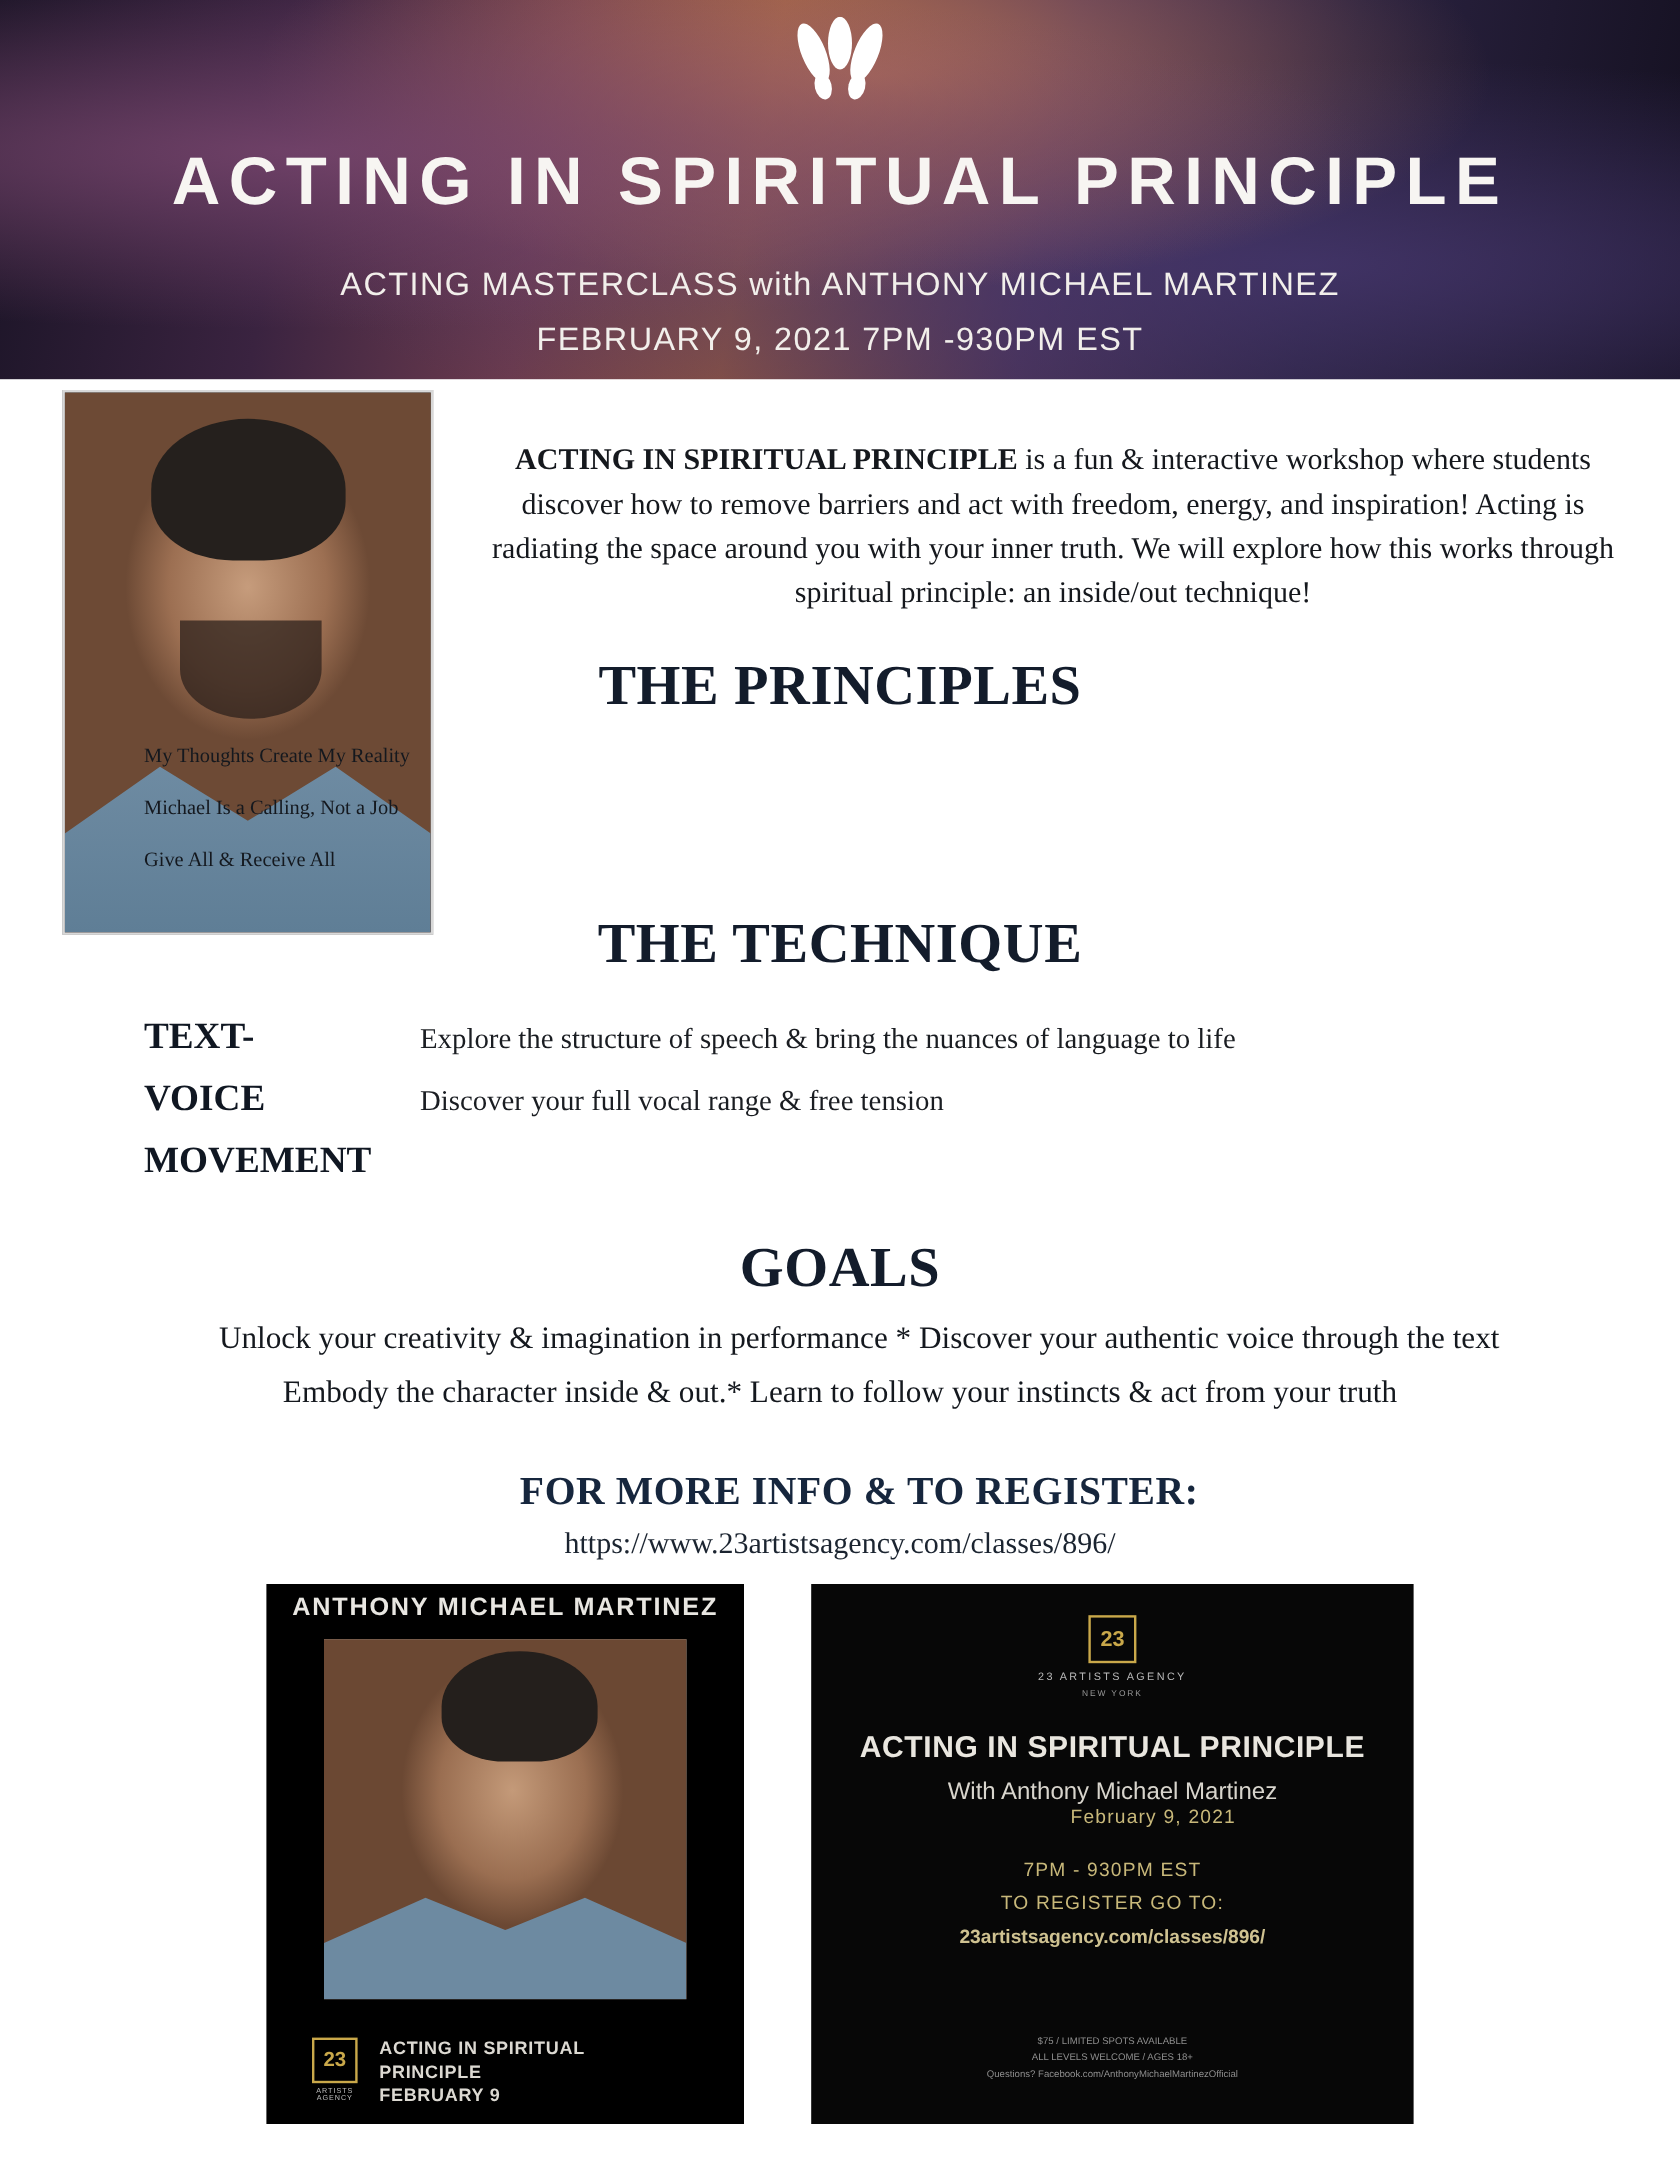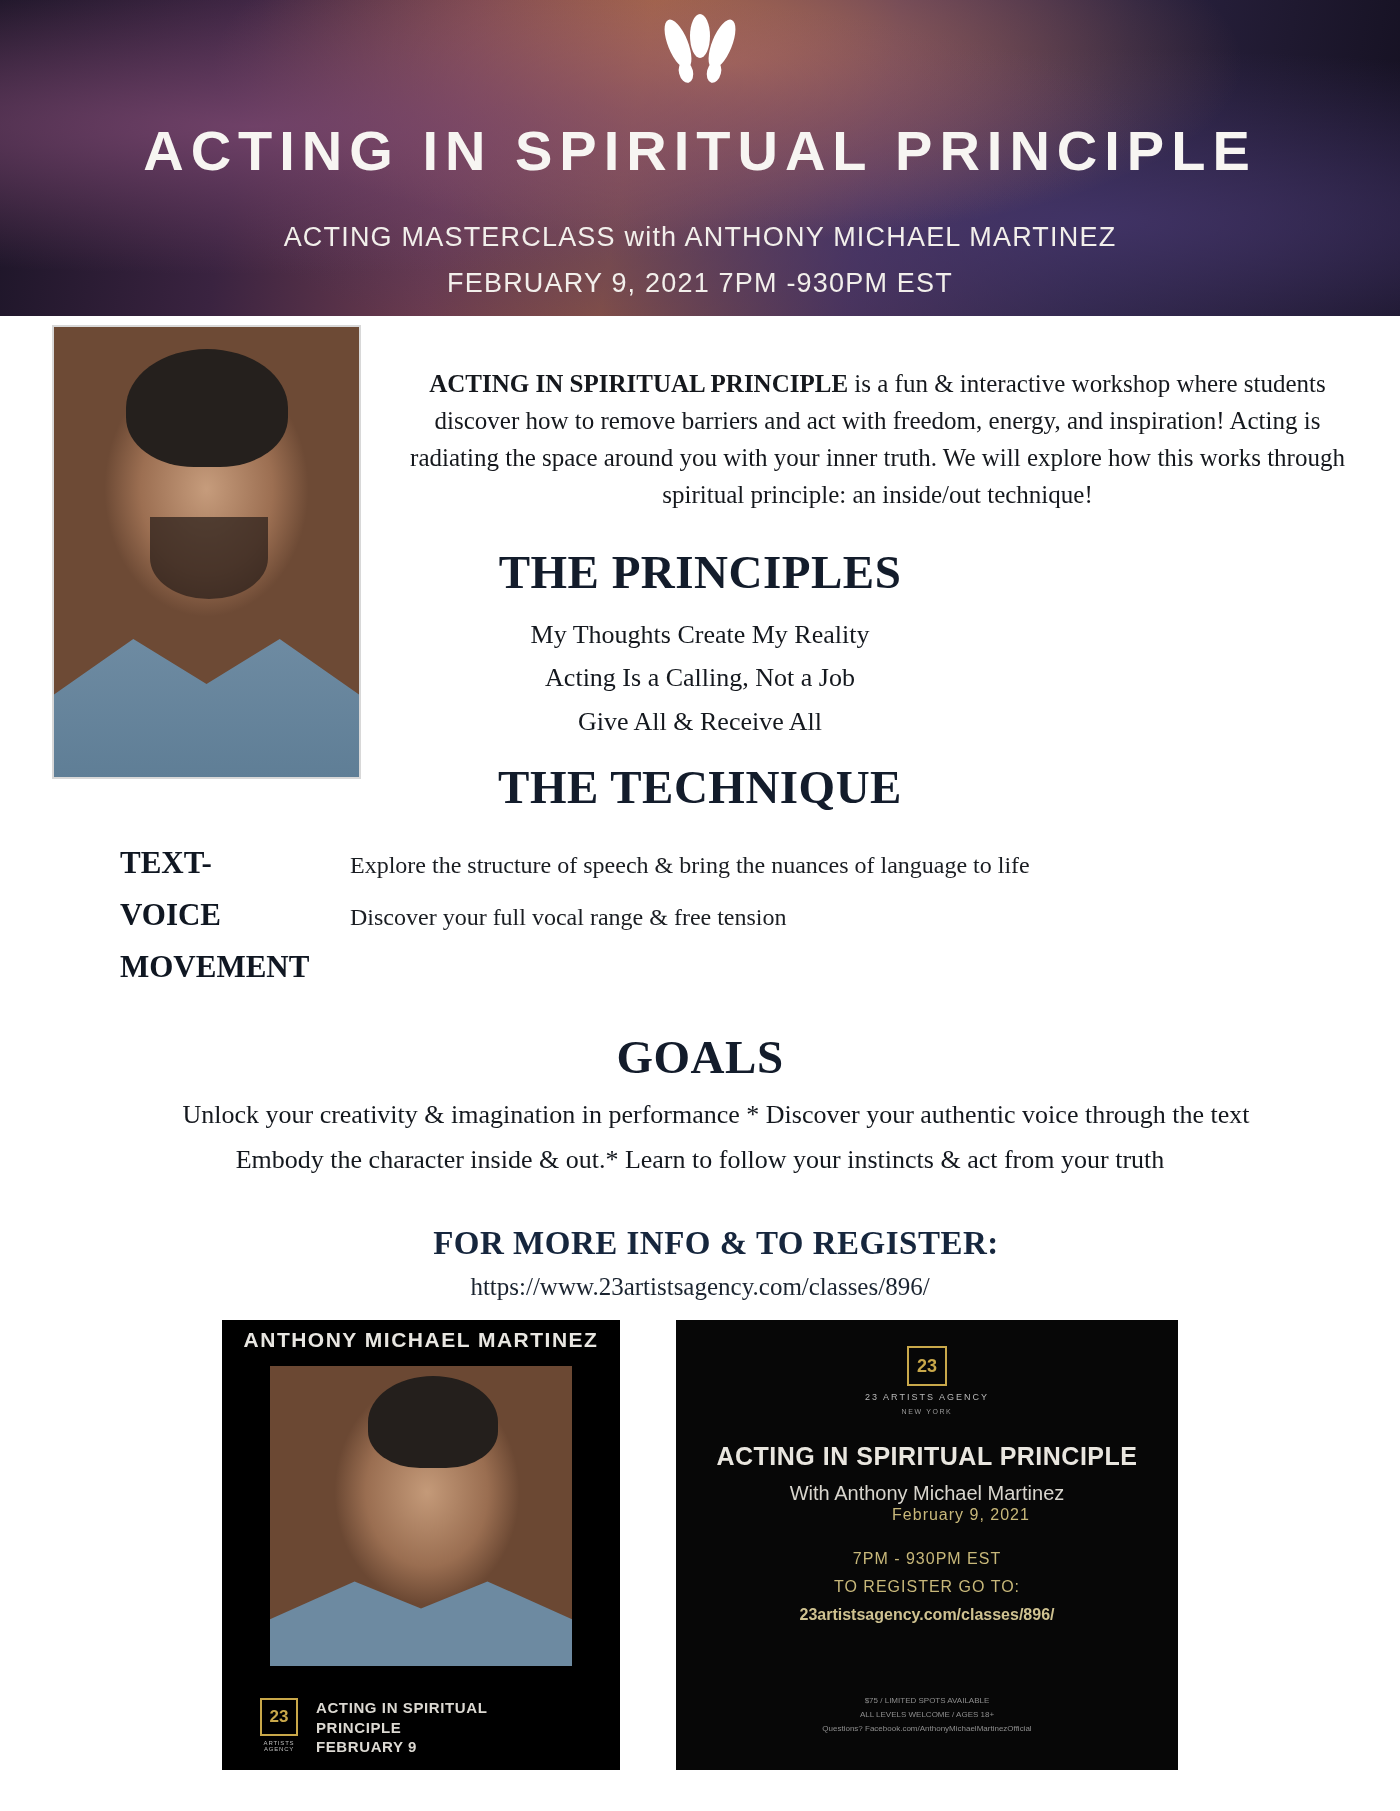--- a/index.html
+++ b/index.html
@@ -138,22 +138,21 @@
   }
   #h-principles { top: 545px; left: 120px; width: 1160px; }
   #h-technique  { top: 760px; left: 120px; width: 1160px; }
   #h-goals      { top: 1030px; left: 0;    width: 1400px; }
   #h-register   { top: 1225px; left: 0;    width: 1400px; font-size: 33px; color: #16263d; padding-left: 16px; }
 
   .principle-line {
     position: absolute;
     width: 1160px;
     left: 120px;
-    text-align: center;
-    font-size: 26px;
+    font-size: 17px;
     color: #14181e;
   }
   #p1 { top: 620px; }
   #p2 { top: 663px; }
   #p3 { top: 707px; }
 
   
   .tech-row {
     position: absolute;
     left: 120px;
@@ -352,21 +351,21 @@
   <div class="beard"></div>
   <div class="shirt"></div>
 </div>
 
 <p class="intro">
   <b>ACTING IN SPIRITUAL PRINCIPLE</b><span> is a fun &amp; interactive workshop where students discover how to remove barriers and act with freedom, energy, and inspiration! Acting is radiating the space around you with your inner truth. We will explore how this works through spiritual principle: an inside/out technique!</span>
 </p>
 
 <div class="section-head" id="h-principles">THE PRINCIPLES</div>
 <div class="principle-line" id="p1">My Thoughts Create My Reality</div>
-<div class="principle-line" id="p2">Acting Is a Calling, Not a Job</div>
+<div class="principle-line" id="p2">Michael Is a Calling, Not a Job</div>
 <div class="principle-line" id="p3">Give All &amp; Receive All</div>
 
 <div class="section-head" id="h-technique">THE TECHNIQUE</div>
 <div class="tech-row" id="t1">
   <span class="tech-key">TEXT-</span>
   <span class="tech-val">Explore the structure of speech &amp; bring the nuances of language to life</span>
 </div>
 <div class="tech-row" id="t2">
   <span class="tech-key">VOICE</span>
   <span class="tech-val">Discover your full vocal range &amp; free tension</span>

